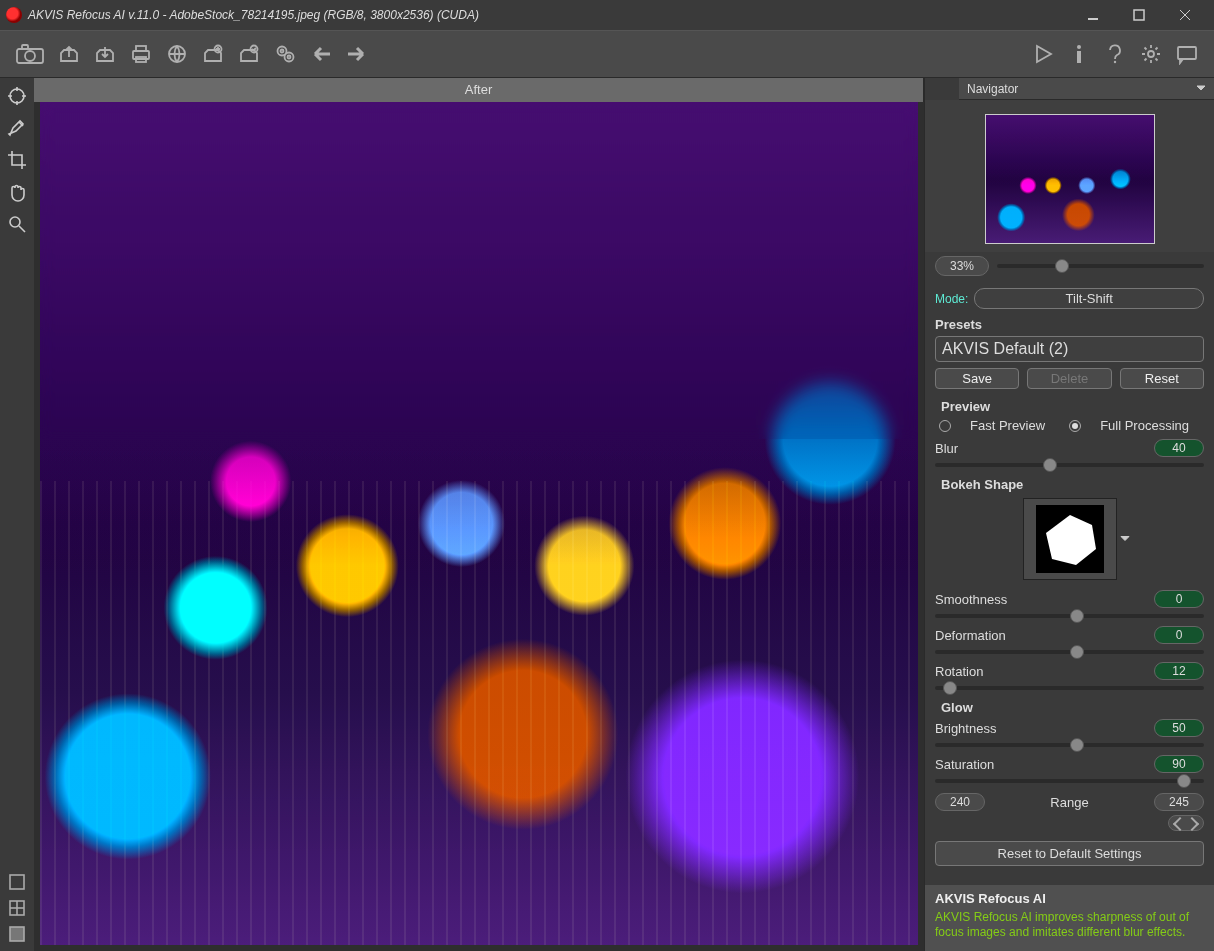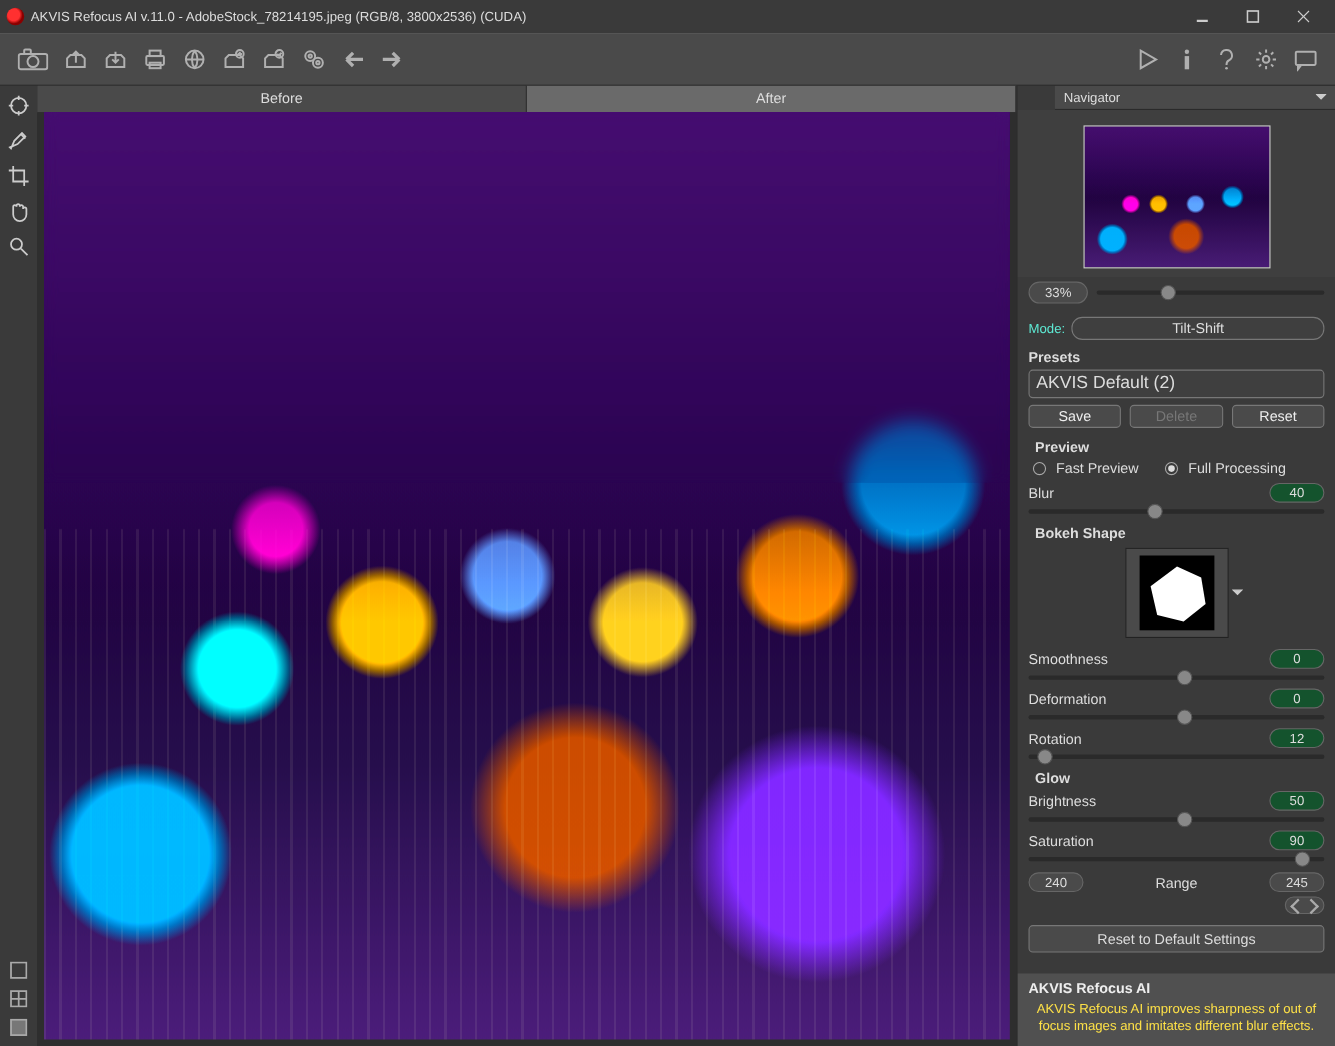--- a/index.html
+++ b/index.html
@@ -1,17 +1,17 @@
 <!DOCTYPE html>
 <html><head>
 <meta charset="utf-8">
 <style>
 * { box-sizing: border-box; margin: 0; padding: 0; user-select: none; }
 body { font-family: "Segoe UI", Tahoma, sans-serif; font-size: 13px; background: #3a3a3a; color: #ddd; width: 1214px; height: 951px; overflow: hidden; display: flex; flex-direction: column; }
-.titlebar { height: 30px; background: #3a3a3a; display: flex; align-items: center; padding: 0 6px; }
+.titlebar { height: 30px; background: #3a3a3a; display: flex; align-items: center; padding: 0 6px; font-style: italic; }
 .titlebar .logo { width: 16px; height: 16px; background: radial-gradient(circle at 40% 40%, #ff3030 0 40%, #8b0000 60%); border-radius: 50%; margin-right: 6px; }
 .titlebar .title { flex: 0 0 auto; font-size: 12px; color: #ddd; }
 .titlebar .spacer { flex: 1; }
 .titlebar .winbtn { width: 46px; height: 30px; display: flex; align-items: center; justify-content: center; color: #ccc; }
 .titlebar .winbtn svg { stroke: #ccc; }
 .toolbar { height: 48px; background: #4a4a4a; border-top: 1px solid #555; border-bottom: 1px solid #2a2a2a; display: flex; align-items: center; padding: 0 10px; gap: 2px; }
 .toolbar .tbtn { width: 34px; height: 34px; display: flex; align-items: center; justify-content: center; border-radius: 3px; }
 .toolbar .spacer { flex: 1; }
 .toolbar svg { stroke: #b0b0b0; fill: none; stroke-width: 1.8; }
 .main { flex: 1; display: flex; min-height: 0; }
@@ -67,21 +67,21 @@
 .moderow { display: flex; align-items: center; gap: 6px; padding: 4px 10px; }
 .moderow .label { font-size: 12px; color: #5eead4; }
 .moderow .modebtn { flex: 1; border: 1px solid #777; border-radius: 10px; text-align: center; padding: 2px 0; font-size: 13px; background: #3f3f3f; }
 .section-label { padding: 4px 10px 2px; font-size: 13px; color: #ddd; font-weight: 600; }
 .preset-combo { margin: 2px 10px 6px; border: 1px solid #777; border-radius: 4px; padding: 3px 6px; font-size: 16px; background: #3f3f3f; }
 .btnrow { display: flex; gap: 8px; padding: 0 10px 6px; }
 .btn { flex: 1; border: 1px solid #777; border-radius: 4px; text-align: center; padding: 2px 0; font-size: 13px; background: #4a4a4a; color: #eee; }
 .btn.disabled { color: #777; }
 .group-head { padding: 4px 10px 2px; font-size: 13px; color: #ddd; font-weight: 600; text-indent: 6px;}
 .radiorow { display: flex; align-items: center; gap: 24px; padding: 2px 14px 4px; font-size: 13px; }
-.radio { display: flex; align-items: center; gap: 9px; }
+.radio { display: flex; align-items: center; gap: 19px; }
 .radio .r { width: 12px; height: 12px; border: 1px solid #aaa; border-radius: 50%; display:inline-flex; align-items:center; justify-content:center;}
 .radio .r.sel::after { content:""; width:6px; height:6px; background:#ddd; border-radius:50%;}
 .param { padding: 2px 10px 0; }
 .param .row1 { display: flex; align-items: center; }
 .param .name { flex: 1; font-size: 13px; color: #ddd; }
 .param .valbox { width: 50px; border: 1px solid #666; border-radius: 9px; text-align: center; font-size: 12px; background: #14532d; padding: 1px 0; }
 .param .track { height: 4px; background: #2a2a2a; border-radius: 2px; position: relative; margin: 6px 0 6px; }
 .param .thumb { position: absolute; top: -5px; width: 14px; height: 14px; background: #888; border-radius: 50%; border: 1px solid #555; }
 .bokeh-wrap { display:flex; justify-content:center; padding:4px 0 8px;}
 .bokeh-box { width: 94px; height: 82px; background: #4a4a4a; border:1px solid #222; display:flex; align-items:center; justify-content:center; position:relative;}
@@ -92,21 +92,21 @@
 .rangerow .valbox{ width:50px; border:1px solid #666; border-radius:9px; text-align:center; font-size:12px; background:#4a4a4a; padding:1px 0;}
 .rangerow .mid{ flex:1; text-align:center; font-size:13px;}
 .dual-handle { padding: 4px 10px 6px; display:flex; justify-content:flex-end;}
 .dual-handle .h { width:36px; height:16px; border:1px solid #666; border-radius:8px; background:#4a4a4a; position:relative;}
 .dual-handle .h::before,.dual-handle .h::after{content:"";position:absolute;top:3px;width:8px;height:8px;border-top:2px solid #aaa;border-right:2px solid #aaa;}
 .dual-handle .h::before{left:6px; transform:rotate(-135deg);}
 .dual-handle .h::after{right:6px; transform:rotate(45deg);}
 .reset-default { margin: 4px 10px 6px; border:1px solid #777; border-radius:4px; text-align:center; padding:4px 0; font-size:13px; background:#4a4a4a;}
 .infobox { margin-top:auto; background:#505050; padding:6px 10px 10px; }
 .infobox .title { font-weight:700; font-size:13px; color:#eee; padding-bottom:4px;}
-.infobox .desc { font-size:12px; color:#fde047; line-height:1.3;text-align:center;}
+.infobox .desc { font-size:12px; color:#84cc16; line-height:1.3;}
 .drop svg{ width:10px;height:10px; stroke:#ccc; fill:#ccc;}
 </style>
 </head>
 <body>
 
 <div class="titlebar">
   <div class="logo"></div>
   <div class="title">AKVIS Refocus AI v.11.0 - AdobeStock_78214195.jpeg (RGB/8, 3800x2536) (CUDA)</div>
   <div class="spacer"></div>
   <div class="winbtn">
@@ -271,21 +271,20 @@
       <div class="lbtn">
           <svg width="16" height="16" viewBox="0 0 16 16">
             <rect x="1" y="1" width="14" height="14" fill="#777" stroke="#aaa"></rect>
           </svg>
         </div>
     </div>
   </div>
 
   <div class="canvas-area">
     <div class="tabs">
-      <div class="tab">Before</div>
       <div class="tab active">After</div>
     </div>
     <div class="canvas">
       <div class="img"></div>
     </div>
   </div>
 
   <div class="right">
     <div class="panel-head">
       <span>Navigator</span>

